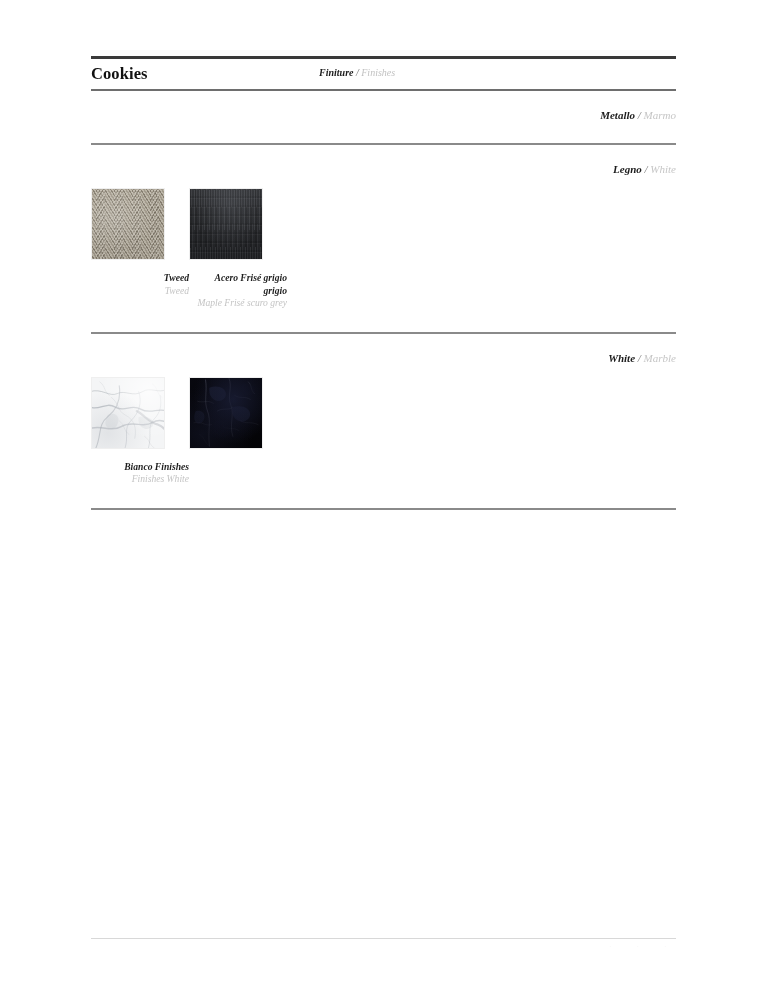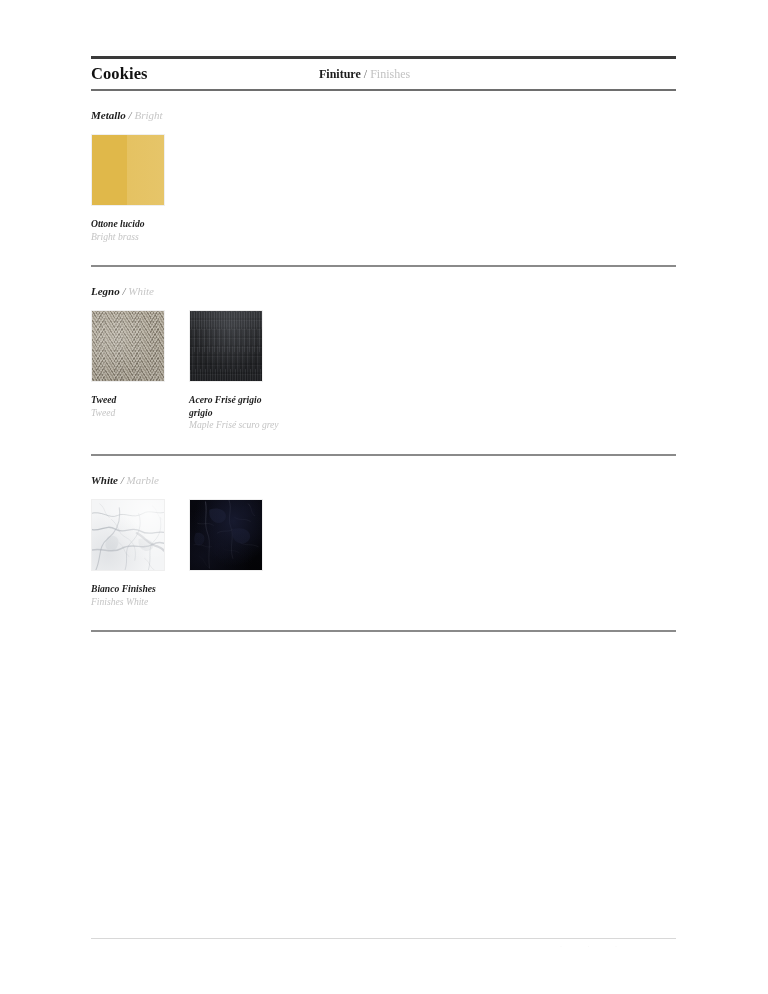--- a/index.html
+++ b/index.html
@@ -15,20 +15,21 @@
     overflow: hidden;
     position: relative;
   }
 
   .page {
     position: absolute;
     left: 0; top: 0;
     width: 756px;
     height: 994px;
     background: #ffffff;
+    text-align: right;
   }
 
   
   .frame {
     position: absolute;
     left: 91px;
     top: 56px;
     width: 585px;
   }
 
@@ -49,21 +50,22 @@
     font-size: 16.5px;
     font-weight: bold;
     letter-spacing: 0.1px;
     color: #111111;
     white-space: nowrap;
   }
   .header-center {
     position: absolute;
     left: 228px;
     top: 8px;
-    font-size: 12px;
+    font-size: 10px;
+    font-style: italic;
     white-space: nowrap;
   }
   .hc-it {
     font-weight: bold;
     color: #1c1c1c;
   }
   .hc-sep {
     color: #6b6b6b;
     font-weight: normal;
   }
@@ -287,32 +289,23 @@
         <span class="hc-it">Finiture</span>
         <span class="hc-sep">/</span>
         <span class="hc-en">Finishes</span>
       </div>
     </div>
 
     <div class="section">
       <div class="section-title">
         <span class="st-it">Metallo</span>
         <span class="st-sep">/</span>
-        <span class="st-en">Bright</span>
-      </div>
-
-      <div class="swatch-row">
-        <div class="swatch-cell">
-          <div class="swatch-box tex-brass"></div>
-          <div class="swatch-label">
-            <div class="sl-it">Ottone lucido</div>
-            <div class="sl-en">Bright brass</div>
-          </div>
-        </div>
-      </div>
+        <span class="st-en">Marmo</span>
+      </div>
+
 
       <div class="rule-section"></div>
     </div>
 
     <div class="section">
       <div class="section-title">
         <span class="st-it">Legno</span>
         <span class="st-sep">/</span>
         <span class="st-en">White</span>
       </div>

